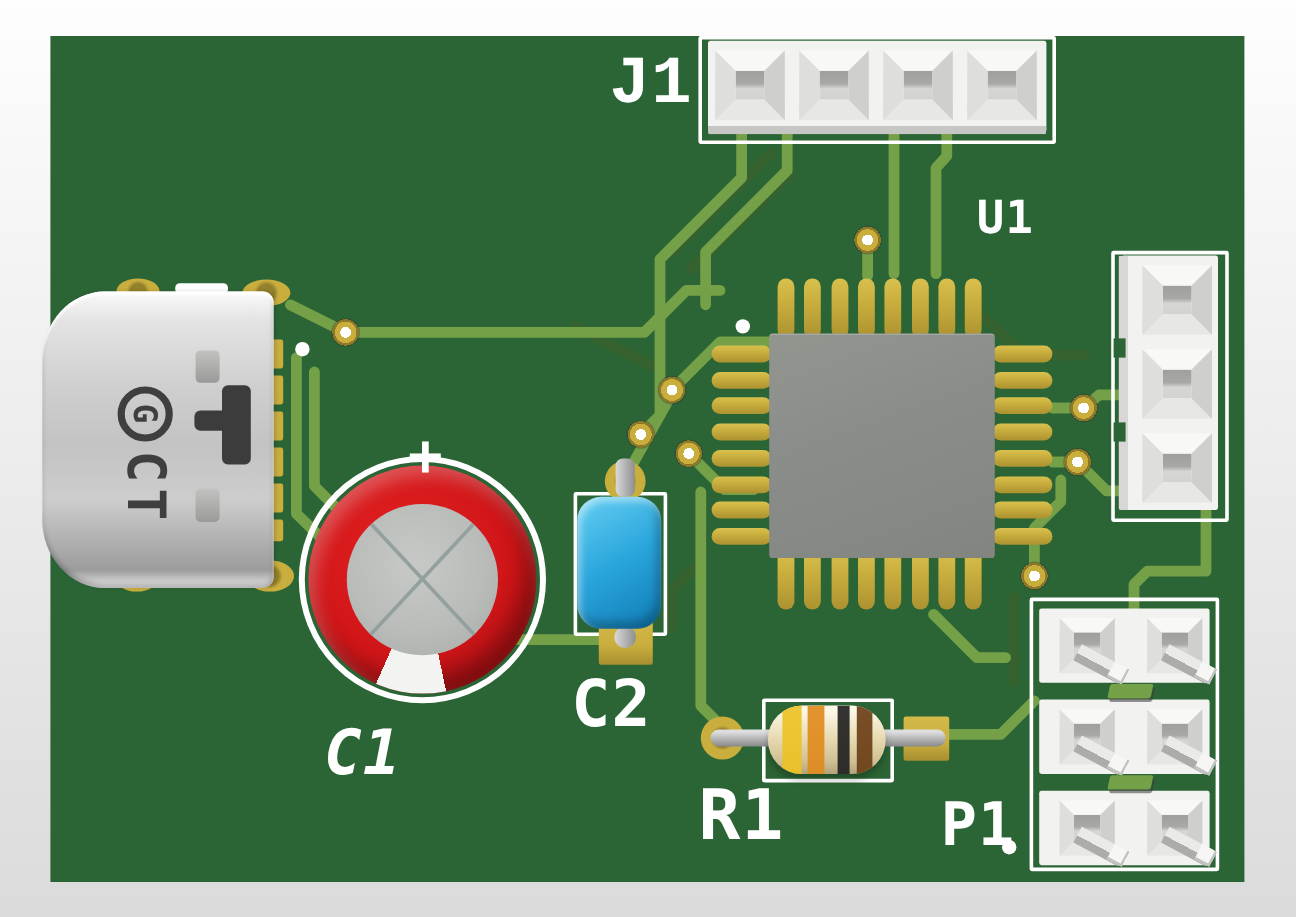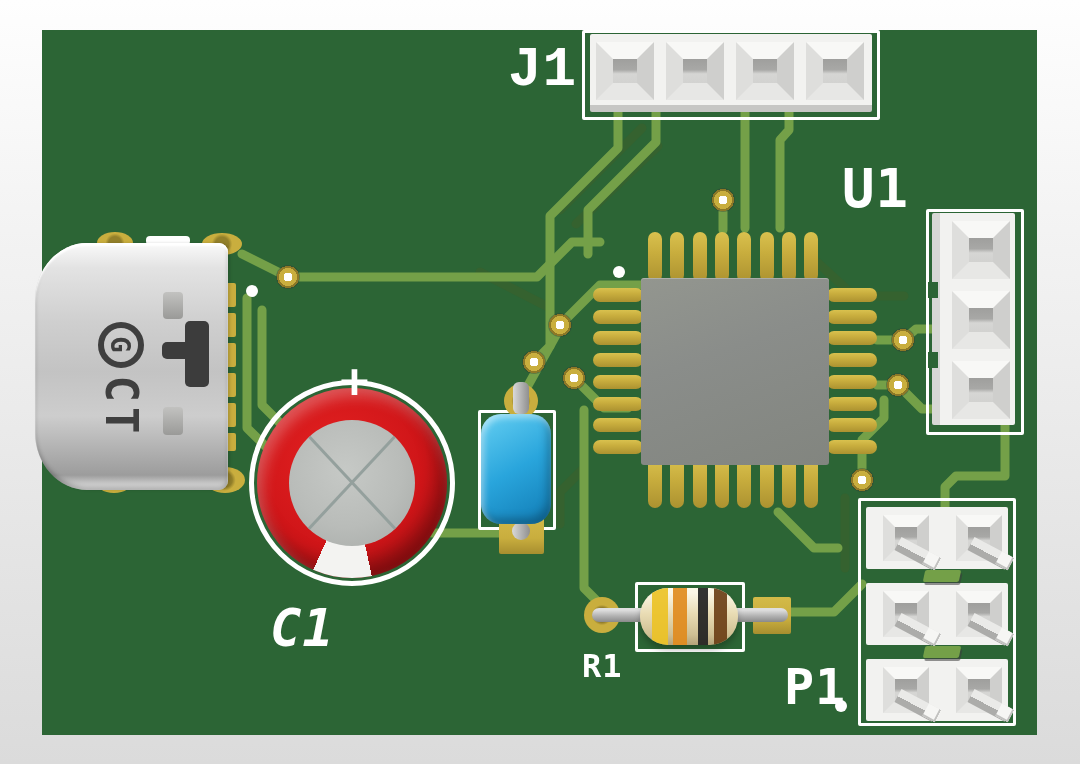--- a/index.html
+++ b/index.html
@@ -244,18 +244,19 @@
   <div class="usb-stub" style="top:262px;height:27px;"></div>
   <div class="usb-stub" style="top:377px;height:28px;"></div>
   <div class="usb-tab" style="left:120px;top:312px;width:28px;height:17px;"></div>
   <div class="usb-tab" style="left:143px;top:291px;width:24px;height:66px;"></div>
   <div id="usb-logo">
     <span class="g-circle">G</span>
     <span class="ct">CT</span>
   </div>
 
   <div class="label" style="left:466px;top:12px;font-size:56px;font-family:Liberation Mono, monospace;">J1</div>
-  <div class="label" style="left:800px;top:132px;font-size:54px;">U1</div>
+  <div class="label" style="left:772px;top:132px;font-size:38px;">U1</div>
   <div class="label" style="left:228px;top:572px;font-size:52px;font-style:italic;">C1</div>
-  <div class="label" style="left:540px;top:620px;font-size:32px;">R1</div>
+  <div class="label" style="left:434px;top:530px;font-size:54px;">C2</div>
+  <div class="label" style="left:540px;top:620px;font-size:58px;">R1</div>
   <div class="label" style="left:742px;top:632px;font-size:50px;">P1</div>
   <div class="label" style="left:298px;top:326px;font-size:48px;">+</div>
 </div>
 
 </body></html>

